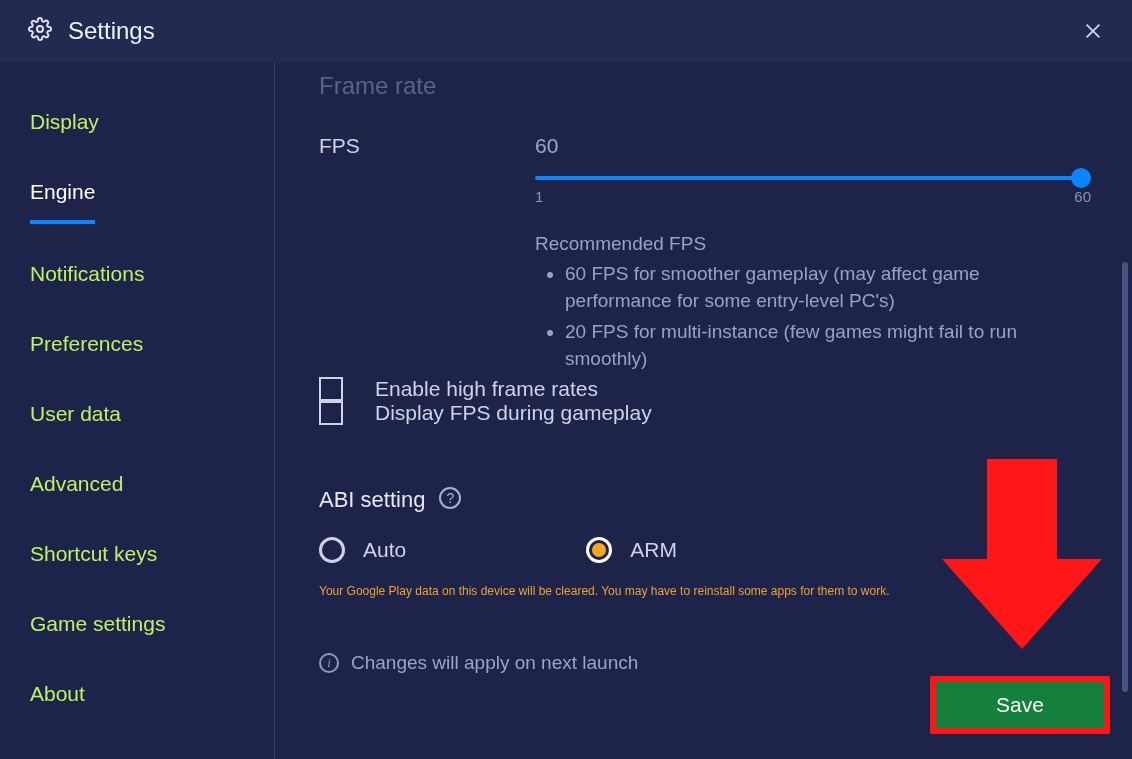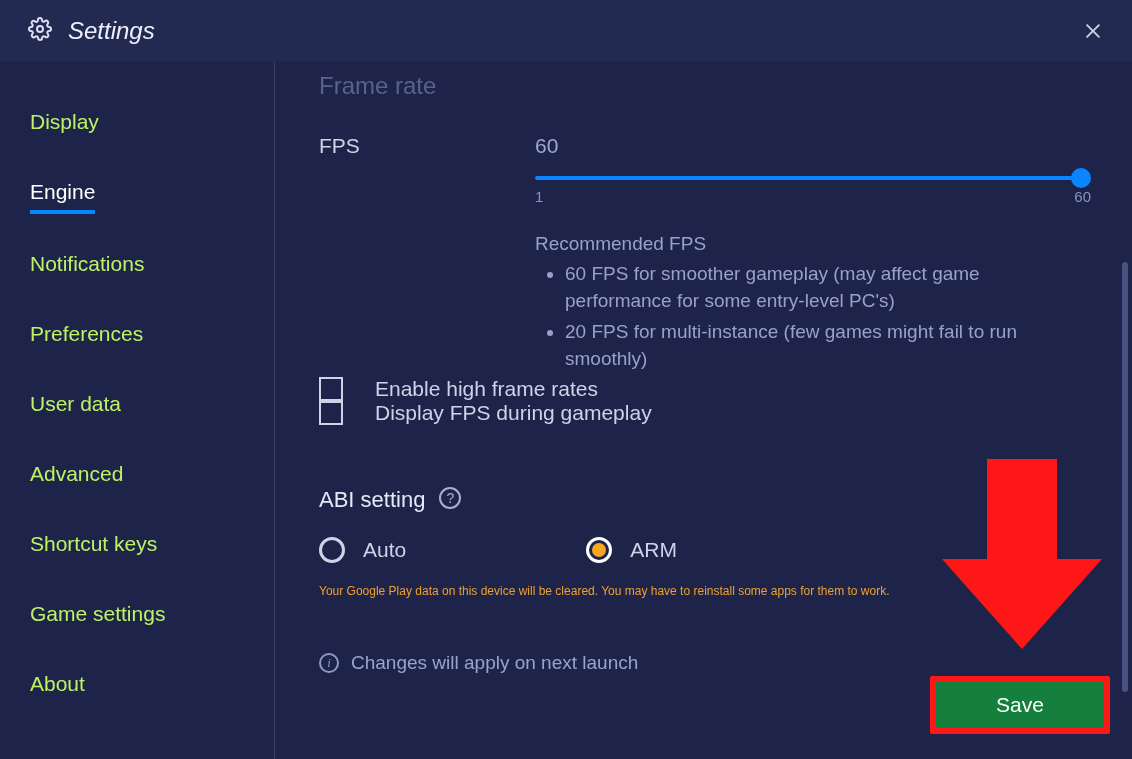--- a/index.html
+++ b/index.html
@@ -17,21 +17,20 @@
       flex-direction: column;
       height: 100%;
     }
     .titlebar {
       height: 62px;
       background: #232a52;
       display: flex;
       align-items: center;
       padding: 0 28px;
       justify-content: space-between;
-      font-style: italic;
     }
     .title-left { display: flex; align-items: center; gap: 16px; }
     .title-left svg { width: 24px; height: 24px; stroke: #dce0f0; }
     .title-text { font-size: 24px; color: #eef0fb; font-weight: 400; }
     .close-btn { width: 22px; height: 22px; cursor: pointer; }
     .close-btn svg { stroke: #cfd3e8; }
 
     .body { display: flex; flex: 1; min-height: 0; }
 
     .sidebar {
@@ -43,21 +42,21 @@
       font-size: 21px;
       color: #bef264;
       padding: 8px 0;
       margin-bottom: 30px;
       cursor: pointer;
       width: fit-content;
     }
     .sidebar-item.active {
       color: #ffffff;
       border-bottom: 4px solid #0a84ff;
-      padding-bottom: 6px;
+      padding-bottom: 16px;
     }
 
     .content {
       flex: 1;
       padding: 10px 50px 40px 44px;
       position: relative;
       overflow: hidden;
     }
     .scrollbar {
       position: absolute;

